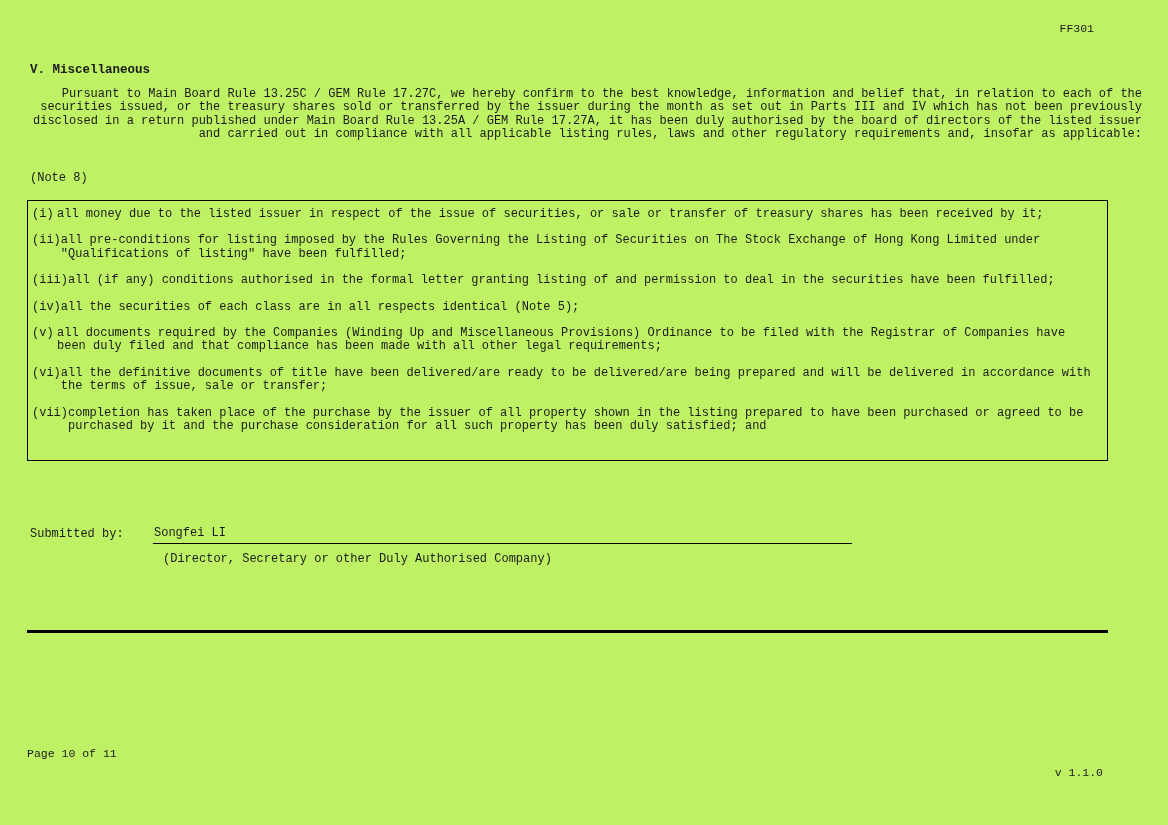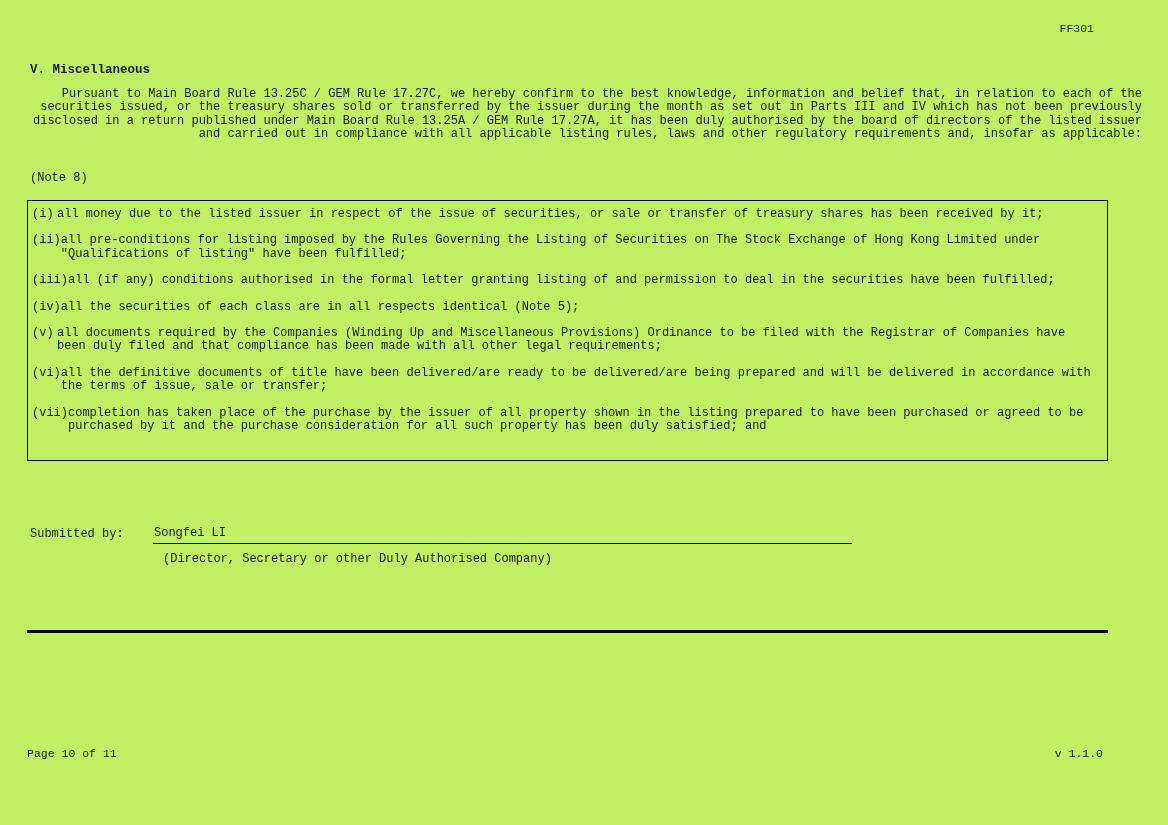--- a/index.html
+++ b/index.html
@@ -99,21 +99,21 @@
   .footer-page {
     position: absolute;
     top: 747px;
     left: 27px;
     width: 1081px;
     text-align: left;
     font-size: 11.5px;
   }
   .footer-version {
     position: absolute;
-    top: 747px;
+    top: 766px;
     right: 65px;
     font-size: 11.5px;
   }
 </style>
 </head>
 <body>
 
 <div class="page">
 
   <div class="form-code">FF301</div>

